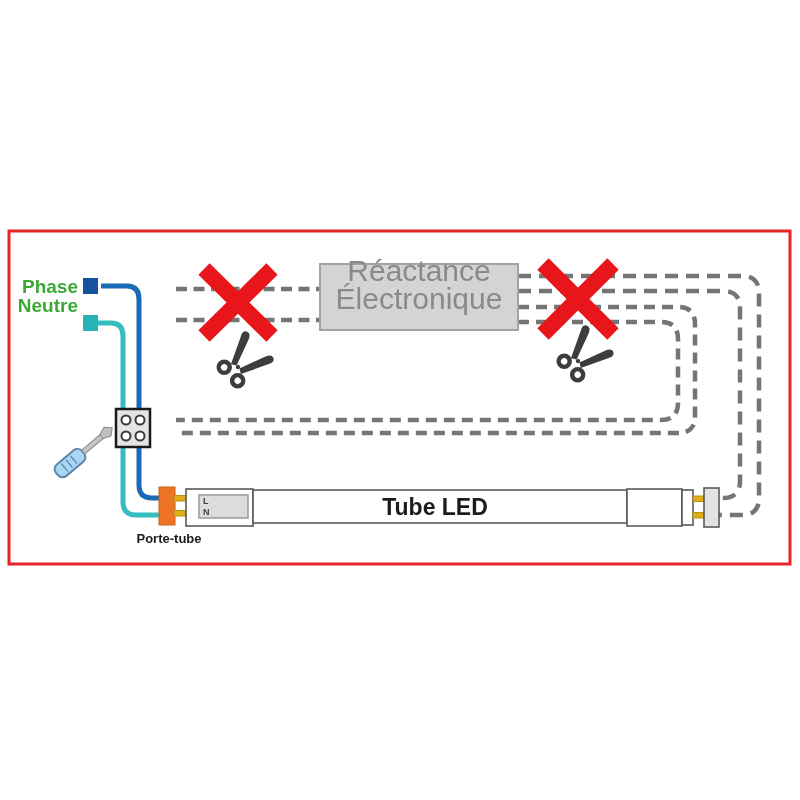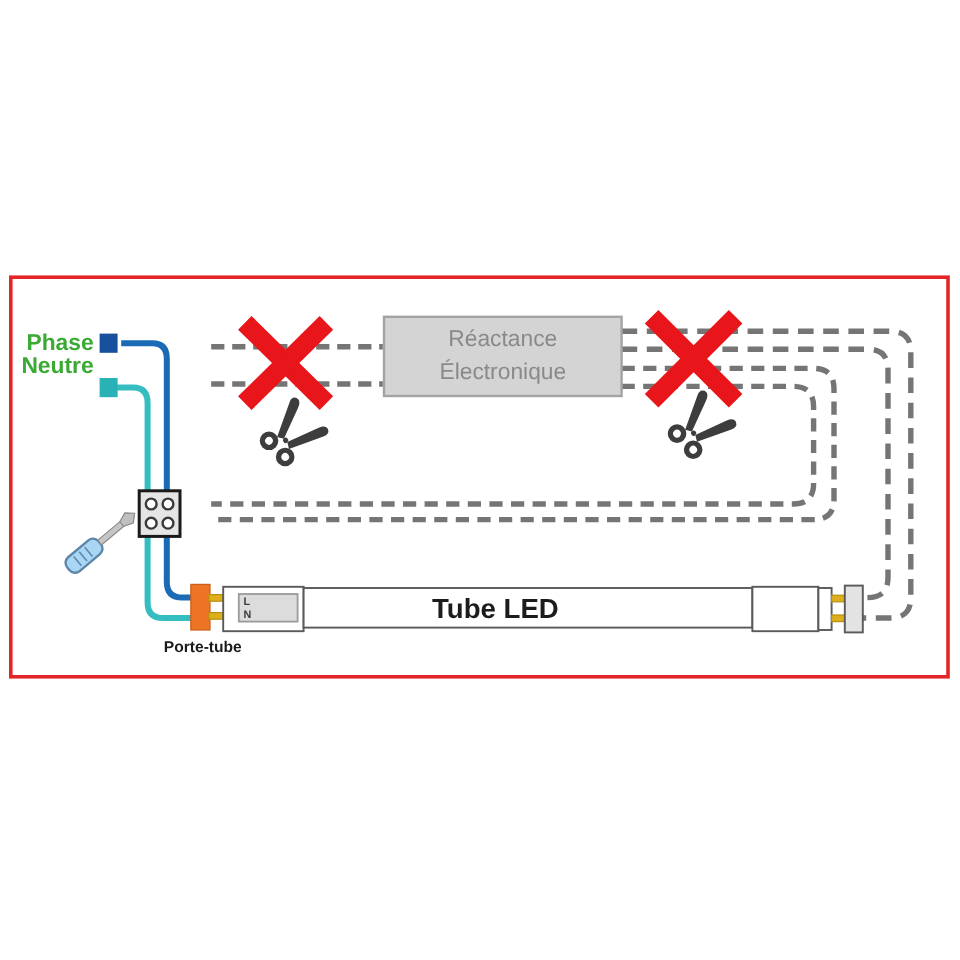--- a/index.html
+++ b/index.html
@@ -34,24 +34,24 @@
 
   
   .sd-handle{fill:var(--tool-blue);stroke:var(--tool-blue-dark);stroke-width:2;}
   .sd-stripe{stroke:var(--tool-blue-dark);stroke-width:1.3;}
   .sd-shaft{fill:var(--metal);stroke:#8a8a8a;stroke-width:1;}
   .sd-tip{fill:#bfbfbf;stroke:#8a8a8a;stroke-width:1;}
 
   
   .lbl{position:absolute;line-height:1;white-space:nowrap;}
   .lbl-green{font-size:19px;font-weight:bold;color:var(--label-green);text-align:right;width:62px;}
-  .lbl-ballast{left:320px;top:264px;width:198px;height:66px;display:flex;flex-direction:column;
+  .lbl-ballast{left:320px;top:252px;width:198px;height:66px;display:flex;flex-direction:column;
                align-items:center;justify-content:center;color:var(--ballast-text);
-               font-size:19px;line-height:28px;text-align:left;}
-  .lbl-tube{left:360px;top:496px;width:150px;font-size:23px;font-weight:bold;
+               font-size:30px;line-height:28px;text-align:left;}
+  .lbl-tube{left:360px;top:496px;width:150px;text-align:center;font-size:23px;font-weight:bold;
             color:var(--text-black);}
   .lbl-porte{left:119px;top:532px;width:100px;text-align:center;font-size:13px;font-weight:bold;
              color:var(--text-black);}
   .lbl-ln{left:203px;top:496px;font-size:9px;font-weight:bold;color:#3d3d3d;line-height:11px;}
 </style>
 </head>
 <body>
 
 <div class="stage">
 

